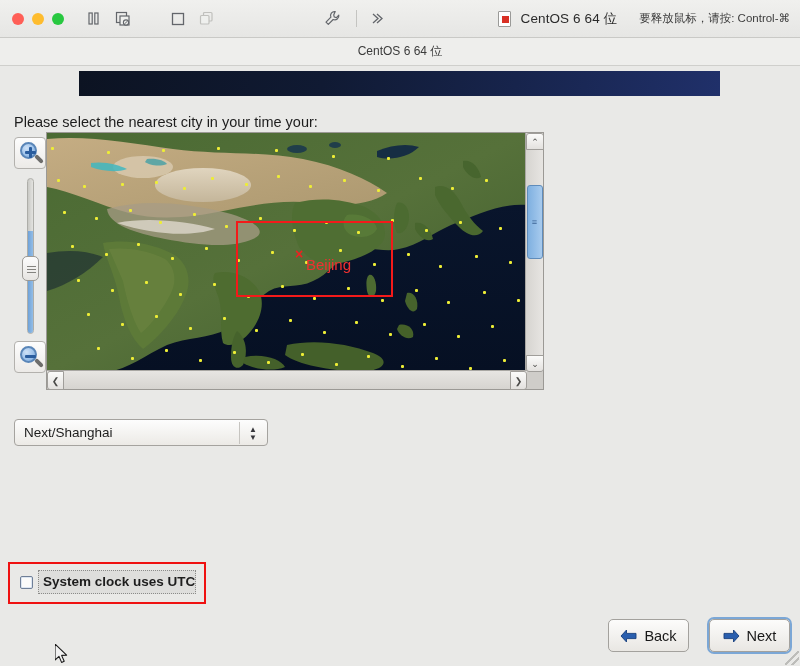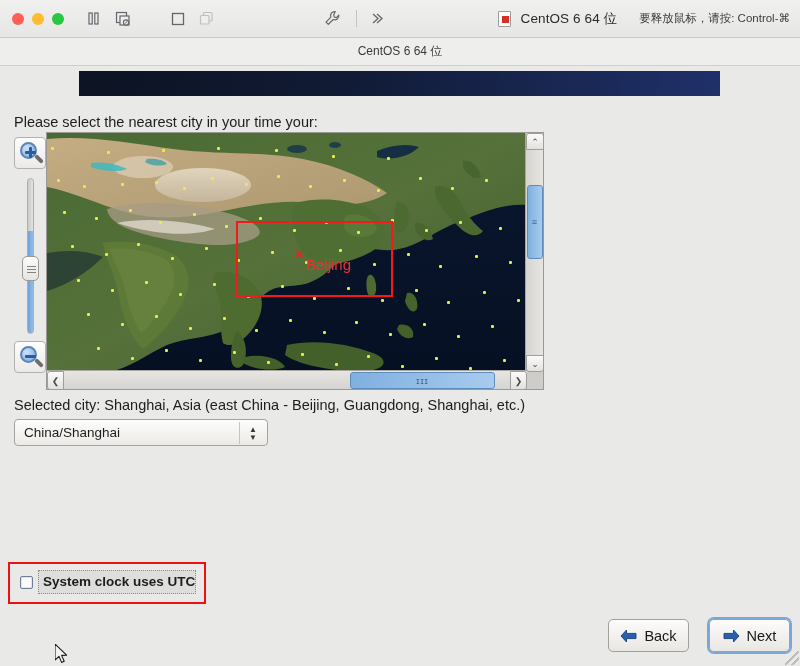--- a/index.html
+++ b/index.html
@@ -595,30 +595,28 @@
       </div>
 
       <div id="map-vscroll">
         <div class="sb-btn" id="map-scroll-up">⌃</div>
         <div class="sb-thumb" id="map-vthumb">≡</div>
         <div class="sb-btn" id="map-scroll-down">⌄</div>
       </div>
 
       <div id="map-hscroll">
         <div class="sb-btn" id="map-scroll-left">❮</div>
-        <div class="sb-thumb" id="map-hthumb">ɪɪɪ</div>
         <div class="sb-btn" id="map-scroll-right">❯</div>
       </div>
     </div>
   </div>
 
-  <div id="selected-city-label">Selected city: Shanghai, Asia (east China - Beijing, Guangdong, Shanghai, etc.)</div>
 
   <div id="timezone-select">
-    <span id="timezone-value">China/Shanghai</span>
+    <span id="timezone-value">Next/Shanghai</span>
     <span id="timezone-arrow-sep"></span>
     <span id="timezone-arrow-icon">
       <span>▲</span>
       <span>▼</span>
     </span>
   </div>
 
   <div id="utc-annotation">
     <div id="utc-checkbox"></div>
     <div id="utc-label-box">

